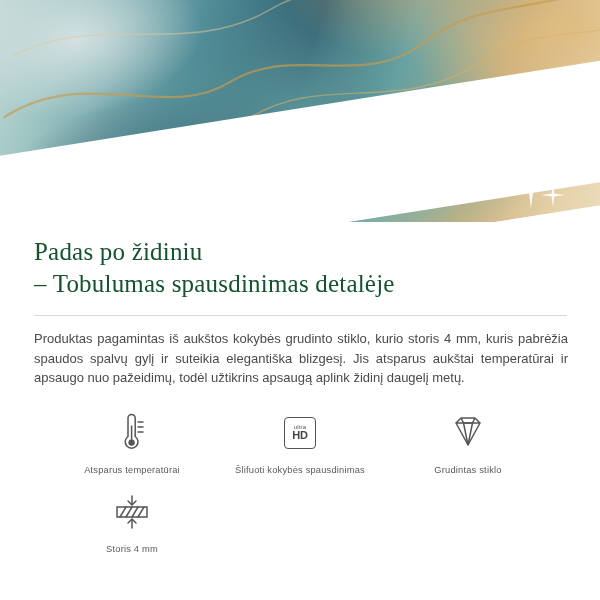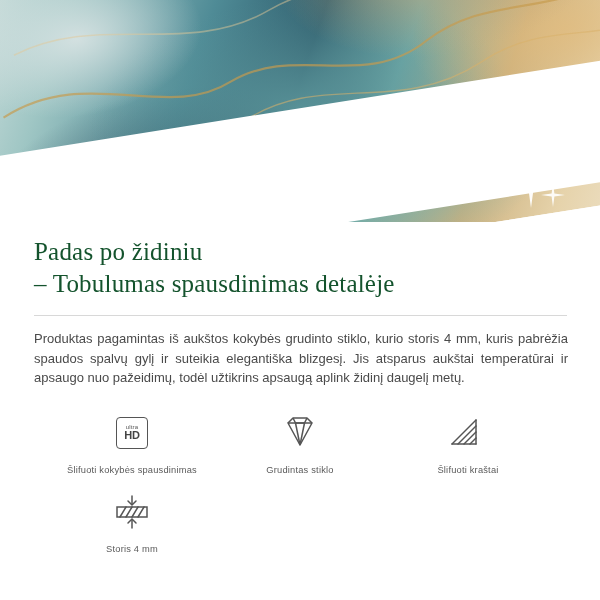--- a/index.html
+++ b/index.html
@@ -192,20 +192,35 @@
       <span>Padas po židiniu</span>
       <span class="line2">– Tobulumas spausdinimas detalėje</span>
     </div>
 
     <div class="divider"></div>
 
     <div class="paragraph">Produktas pagamintas iš aukštos kokybės grudinto stiklo, kurio storis 4 mm, kuris pabrėžia spaudos spalvų gylį ir suteikia elegantiška blizgesį. Jis atsparus aukštai temperatūrai ir apsaugo nuo pažeidimų, todėl užtikrins apsaugą aplink židinį daugelį metų.</div>
 
     <div class="features">
 
+      <div class="feature">
+        <div class="feature-icon">
+          <svg width="34" height="40" viewBox="0 0 34 40">
+            <g fill="none" stroke="#555" stroke-width="1.5" stroke-linecap="round">
+              <path d="M13,5 a3.6,3.6 0 0 1 7.2,0 v18.5 a6.4,6.4 0 1 1 -7.2,0 Z"></path>
+              <circle cx="16.6" cy="29.6" r="3.2" fill="#555" stroke="none"></circle>
+              <line x1="16.6" y1="13" x2="16.6" y2="28"></line>
+              <line x1="23" y1="9" x2="28" y2="9"></line>
+              <line x1="23" y1="14" x2="28" y2="14"></line>
+              <line x1="23" y1="19" x2="28" y2="19"></line>
+            </g>
+          </svg>
+        </div>
+        <div class="feature-label">Atsparus temperatūrai</div>
+      </div>
 
       <div class="feature">
         <div class="feature-icon">
           <div class="ultrahd-box">
             <span class="ultrahd-top">ultra</span>
             <span class="ultrahd-bottom">HD</span>
           </div>
         </div>
         <div class="feature-label">Šlifuoti kokybės spausdinimas</div>
       </div>
@@ -221,37 +236,20 @@
               <line x1="27" y1="3" x2="24.5" y2="8"></line>
               <line x1="15.5" y1="8" x2="20" y2="30"></line>
               <line x1="24.5" y1="8" x2="20" y2="30"></line>
               <line x1="15.5" y1="8" x2="24.5" y2="8"></line>
             </g>
           </svg>
         </div>
         <div class="feature-label">Grudintas stiklo</div>
       </div>
 
-      <div class="feature">
-        <div class="feature-icon">
-          <svg width="40" height="34" viewBox="0 0 40 34">
-            <g fill="none" stroke="#555" stroke-width="1.5" stroke-linecap="round">
-              <path d="M5,27 L27,5 L35,5 L35,13 L13,35" stroke="none"></path>
-              <path d="M4,28 L28,4"></path>
-              <path d="M4,28 L34,28" stroke-width="0"></path>
-              <line x1="10" y1="28" x2="28" y2="10"></line>
-              <line x1="16" y1="28" x2="28" y2="16"></line>
-              <line x1="22" y1="28" x2="28" y2="22"></line>
-              <line x1="28" y1="4" x2="28" y2="28"></line>
-              <line x1="4" y1="28" x2="28" y2="28"></line>
-            </g>
-          </svg>
-        </div>
-        <div class="feature-label">Šlifuoti kraštai</div>
-      </div>
 
       <div class="feature">
         <div class="feature-icon">
           <svg width="40" height="38" viewBox="0 0 40 38">
             <g stroke="#555" stroke-width="1.5" fill="none" stroke-linecap="round">
               <line x1="20" y1="3" x2="20" y2="11"></line>
               <polyline points="16,8 20,12 24,8"></polyline>
               <line x1="20" y1="35" x2="20" y2="27"></line>
               <polyline points="16,30 20,26 24,30"></polyline>
               <rect x="5" y="14" width="30" height="10"></rect>

